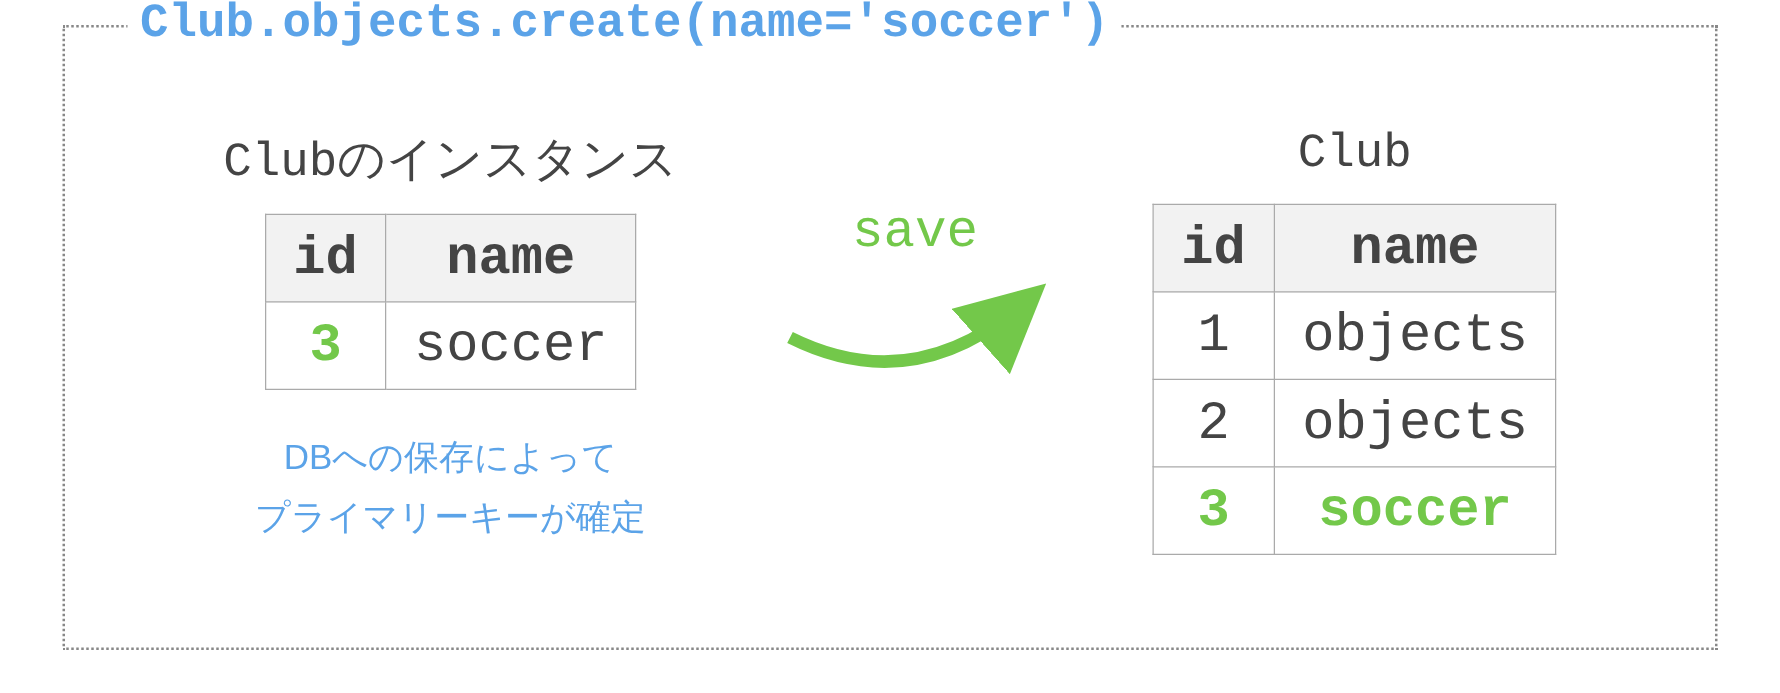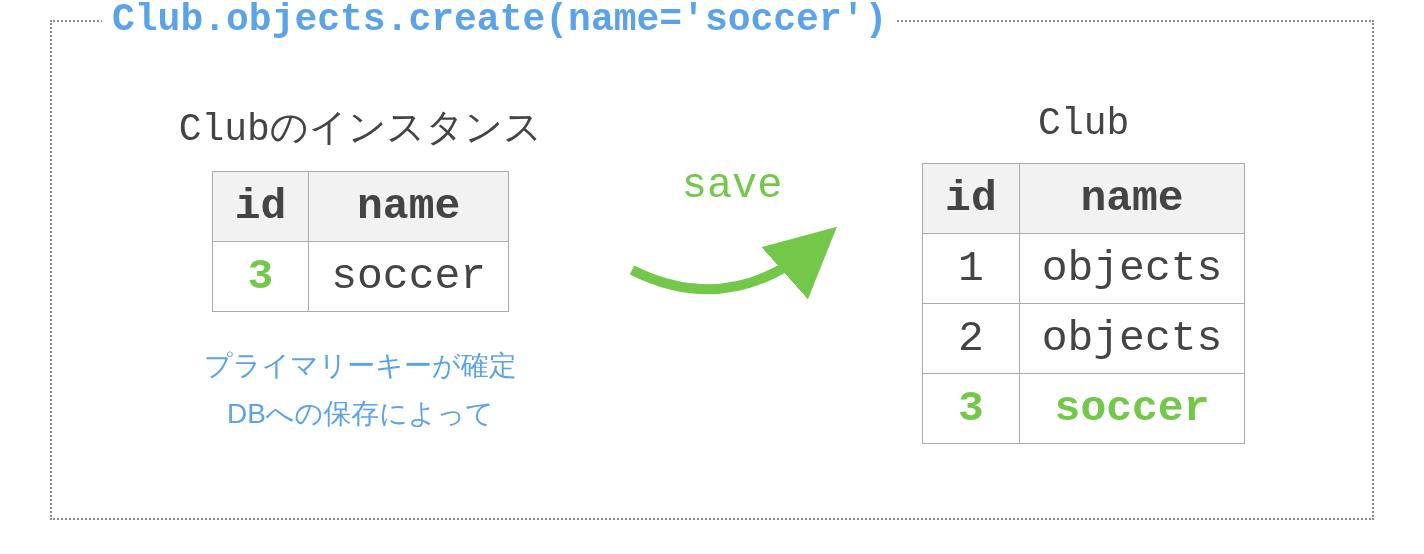--- a/index.html
+++ b/index.html
@@ -112,22 +112,22 @@
           <th>id</th>
           <th>name</th>
         </tr>
         <tr>
           <td class="hl-green">3</td>
           <td>soccer</td>
         </tr>
       </tbody>
         </table>
       <div class="caption">
+        <div>DBへの保存によって</div>
         <div>プライマリーキーが確定</div>
-        <div>DBへの保存によって</div>
       </div>
     </div>
 
     <div class="arrow-wrap">
       <div class="arrow-label">save</div>
       <svg class="arrow-svg" viewBox="0 0 220 120">
         <defs>
           <marker id="arrhead" markerWidth="7" markerHeight="7" refX="5" refY="3.5" orient="auto">
             <polygon points="0 0, 7 3.5, 0 7" fill="#73c84a"></polygon>
           </marker>

